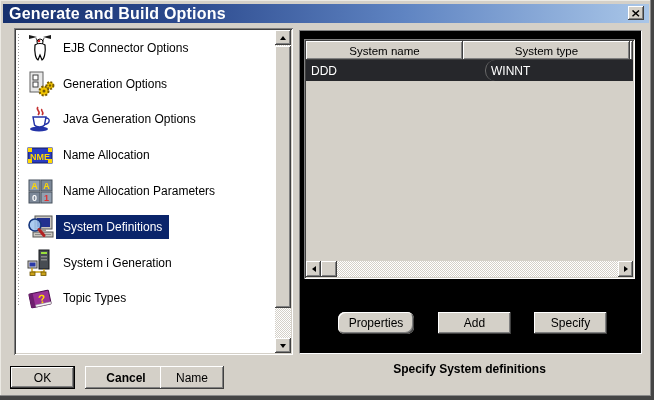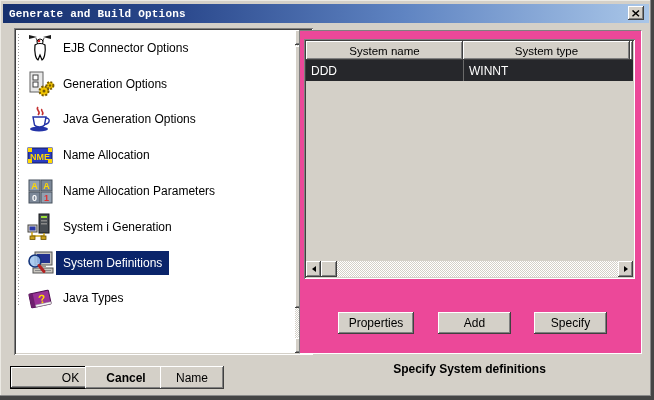--- a/index.html
+++ b/index.html
@@ -12,21 +12,21 @@
   .dialog{
     position:absolute;inset:0;background:#d4d0c8;
     box-shadow:inset -3px -4px 0 #454545, inset -4px -5px 0 #8a8a8a, inset 1px 1px 0 #eceae4;
   }
   
   .titlebar{
     position:absolute;left:3px;top:4px;width:646px;height:19px;
     background:linear-gradient(90deg,#16306e 0%,#2c4a8e 28%,#5f84c2 62%,#a9c6e8 100%);
     display:flex;align-items:center;
   }
-  .title-text{color:#ffffff;font-weight:bold;font-size:11px;padding-left:6px;letter-spacing:.2px;font-family:Liberation Mono, monospace;}
+  .title-text{color:#ffffff;font-weight:bold;font-size:16px;padding-left:6px;letter-spacing:.2px;}
   .close-btn{
     position:absolute;right:5px;top:2px;width:16px;height:14px;background:#d4d0c8;
     box-shadow:inset -1px -1px 0 #404040, inset 1px 1px 0 #ffffff, inset -2px -2px 0 #808080;
     display:flex;align-items:center;justify-content:center;cursor:default;
   }
   
   .raised{
     background:#d4d0c8;
     box-shadow:inset -1px -1px 0 #404040, inset 1px 1px 0 #ffffff, inset -2px -2px 0 #808080, inset 2px 2px 0 #d4d0c8;
   }
@@ -35,21 +35,21 @@
   }
   .dither{
     background-color:#ffffff;
     background-image:
       linear-gradient(45deg,#d4d0c8 25%,transparent 25%,transparent 75%,#d4d0c8 75%),
       linear-gradient(45deg,#d4d0c8 25%,transparent 25%,transparent 75%,#d4d0c8 75%);
     background-size:2px 2px;background-position:0 0,1px 1px;
   }
   
   .listbox{
-    position:absolute;left:14px;top:28px;width:279px;height:327px;background:#ffffff;padding-left:20px;
+    position:absolute;left:14px;top:28px;width:279px;height:327px;background:#ffffff;
   }
   .guide{
     position:absolute;left:4px;top:6px;bottom:48px;width:1px;
     background-image:repeating-linear-gradient(to bottom,#9a9a9a 0 1px,transparent 1px 3px);
   }
   .items{position:absolute;left:4px;top:2px;right:20px;bottom:2px;overflow:hidden;}
   .item{height:35.8px;display:flex;align-items:center;}
   .item .icon{width:32px;height:30px;margin-left:6px;flex:0 0 32px;display:flex;align-items:center;justify-content:center;text-decoration:underline;}
   .item-label{font-size:12px;color:#000;padding:5px 7px;white-space:nowrap;}
   .item-label.sel{background:#0a246a;color:#fff;}
@@ -57,56 +57,55 @@
   .sb-btn{position:absolute;left:0;width:16px;height:15px;display:flex;align-items:center;justify-content:center;}
   .vthumb{position:absolute;left:0;top:16px;height:262px;width:16px;}
   
   .arr-up{width:0;height:0;border-left:3px solid transparent;border-right:3px solid transparent;border-bottom:4px solid #000;}
   .arr-down{width:0;height:0;border-left:3px solid transparent;border-right:3px solid transparent;border-top:4px solid #000;}
   .arr-left{width:0;height:0;border-top:3px solid transparent;border-bottom:3px solid transparent;border-right:4px solid #000;}
   .arr-right{width:0;height:0;border-top:3px solid transparent;border-bottom:3px solid transparent;border-left:4px solid #000;}
   
   .groupbox{
     position:absolute;left:299px;top:30px;width:341px;height:322px;
-    border:1px solid;border-color:#808080 #ffffff #ffffff #808080;background:#ec4899;
+    border:1px solid;border-color:#808080 #ffffff #ffffff #808080;background:#000000;
   }
   .table{
     position:absolute;left:4px;top:8px;width:331px;height:240px;background:#d4d0c8;
   }
   .thead{position:absolute;left:2px;top:2px;right:2px;height:19px;display:flex;}
   .th{
     background:#d4d0c8;font-size:11.5px;display:flex;align-items:center;justify-content:center;
     box-shadow:inset -1px -1px 0 #404040, inset 1px 1px 0 #ffffff, inset -2px -2px 0 #808080;
   }
   .th.c1{width:157px;} .th.c2{width:167px;} .th.fill{flex:1;}
   .trow{
     position:absolute;left:2px;top:21px;right:2px;height:21px;display:flex;
-    background:#26272b;color:#ffffff;font-size:12px;align-items:stretch;
+    background:#26272b;color:#ffffff;font-size:12px;align-items:stretch;gap:22px;
   }
   .td{display:flex;align-items:center;padding-left:5px;}
-  .td.c1{width:152px;} .td.c2{flex:1;border-left:1px solid #6a6a6a;}
+  .td.c1{width:152px;} .td.c2{flex:1;border-left:1px solid #6a6a6a;border-radius:10px;}
   .hscroll{position:absolute;left:2px;right:2px;bottom:2px;height:16px;}
   .hsb-btn{position:absolute;top:0;width:15px;height:16px;display:flex;align-items:center;justify-content:center;}
   .hthumb{position:absolute;left:15px;top:0;width:16px;height:16px;}
   .act-btn{
     position:absolute;top:281px;height:22px;font-size:12px;color:#000;
     display:flex;align-items:center;justify-content:center;cursor:default;
   }
-  .btn-properties{left:38px;width:76px;}
+  .btn-properties{left:38px;width:76px;border-radius:7px;}
   .btn-add{left:138px;width:73px;}
   .btn-delete{left:234px;width:73px;}
   
   .status{position:absolute;left:299px;top:362px;width:341px;text-align:center;font-size:12px;color:#000;font-weight:bold;}
   .footer-btn{
     position:absolute;top:366px;height:23px;font-size:12px;color:#000;
     display:flex;align-items:center;justify-content:center;cursor:default;background:#d4d0c8;
   }
   .btn-ok{left:10px;width:65px;
     box-shadow:inset 0 0 0 1px #000, inset -2px -2px 0 #404040, inset 2px 2px 0 #ffffff, inset -3px -3px 0 #808080;
-    padding-left:28px;
   }
   .btn-cancel{left:85px;width:82px;font-weight:bold;}
   .btn-help{left:160px;width:64px;}
   svg{display:block;}
 </style>
 </head>
 <body>
 
 <div class="dialog">
 
@@ -189,20 +188,35 @@
             <rect x="16" y="4" width="11" height="11" fill="#7c8898" stroke="#46505c"></rect>
             <rect x="4" y="16" width="11" height="11" fill="#7c8898" stroke="#46505c"></rect>
             <rect x="16" y="16" width="11" height="11" fill="#93a0b0" stroke="#46505c"></rect>
             <text x="9.5" y="13" font-size="9" font-weight="bold" fill="#ffd800" text-anchor="middle" font-family="'Liberation Sans',sans-serif">A</text>
             <text x="21.5" y="13" font-size="9" font-weight="bold" fill="#ffd800" text-anchor="middle" font-family="'Liberation Sans',sans-serif">A</text>
             <text x="9.5" y="25" font-size="9" font-weight="bold" fill="#ffffff" text-anchor="middle" font-family="'Liberation Sans',sans-serif">0</text>
             <text x="21.5" y="25" font-size="9" font-weight="bold" fill="#e03030" text-anchor="middle" font-family="'Liberation Sans',sans-serif">1</text>
           </svg>
         </span>
         <span class="item-label">Name Allocation Parameters</span>
+      </div>
+
+      <div class="item">
+        <span class="icon">
+          <svg width="30" height="30" viewBox="0 0 30 30">
+            <rect x="10" y="4" width="17" height="13" fill="#c9c6bf" stroke="#555"></rect>
+            <rect x="12" y="6" width="13" height="9" fill="#22318f"></rect>
+            <rect x="16" y="17" width="5" height="2" fill="#9b988f"></rect>
+            <rect x="8" y="20" width="20" height="5" fill="#c9c6bf" stroke="#555"></rect>
+            <line x1="10" y1="22.5" x2="26" y2="22.5" stroke="#8a8a8a"></line>
+            <circle cx="10" cy="13" r="6" fill="#9fc4ee" fill-opacity="0.85" stroke="#14357c" stroke-width="1.6"></circle>
+            <line x1="14" y1="17.5" x2="19" y2="23.5" stroke="#b22222" stroke-width="3" stroke-linecap="round"></line>
+          </svg>
+        </span>
+        <span class="item-label sel">System Definitions</span>
       </div>
 
       <div class="item">
         <span class="icon">
           <svg width="30" height="30" viewBox="0 0 30 30">
             <rect x="14" y="2" width="10" height="19" fill="#474c52" stroke="#14171a"></rect>
             <rect x="16" y="4" width="6" height="2" fill="#9adf3a"></rect>
             <rect x="16" y="8" width="6" height="1.5" fill="#888"></rect>
             <rect x="16" y="11" width="6" height="1.5" fill="#888"></rect>
             <rect x="3" y="13" width="9" height="7" fill="#d6d3cc" stroke="#444"></rect>
@@ -211,44 +225,29 @@
             <rect x="5" y="24" width="5" height="3.5" fill="#caa21a" stroke="#6b5200" stroke-width="0.8"></rect>
             <rect x="16" y="24" width="5" height="3.5" fill="#caa21a" stroke="#6b5200" stroke-width="0.8"></rect>
           </svg>
         </span>
         <span class="item-label">System i Generation</span>
       </div>
 
       <div class="item">
         <span class="icon">
           <svg width="30" height="30" viewBox="0 0 30 30">
-            <rect x="10" y="4" width="17" height="13" fill="#c9c6bf" stroke="#555"></rect>
-            <rect x="12" y="6" width="13" height="9" fill="#22318f"></rect>
-            <rect x="16" y="17" width="5" height="2" fill="#9b988f"></rect>
-            <rect x="8" y="20" width="20" height="5" fill="#c9c6bf" stroke="#555"></rect>
-            <line x1="10" y1="22.5" x2="26" y2="22.5" stroke="#8a8a8a"></line>
-            <circle cx="10" cy="13" r="6" fill="#9fc4ee" fill-opacity="0.85" stroke="#14357c" stroke-width="1.6"></circle>
-            <line x1="14" y1="17.5" x2="19" y2="23.5" stroke="#b22222" stroke-width="3" stroke-linecap="round"></line>
-          </svg>
-        </span>
-        <span class="item-label sel">System Definitions</span>
-      </div>
-
-      <div class="item">
-        <span class="icon">
-          <svg width="30" height="30" viewBox="0 0 30 30">
             <g transform="rotate(-12 15 16)">
               <rect x="5" y="9" width="20" height="14" rx="1" fill="#9a3296" stroke="#4c1050"></rect>
               <rect x="5" y="9" width="4" height="14" fill="#6e1f6e"></rect>
               <rect x="9.5" y="21" width="15.5" height="2" fill="#fff" stroke="#999" stroke-width="0.5"></rect>
               <text x="17" y="20.5" font-size="12" font-weight="bold" fill="#ffd800" text-anchor="middle" font-family="'Liberation Sans',sans-serif">?</text>
             </g>
           </svg>
         </span>
-        <span class="item-label">Java Types</span>
+        <span class="item-label">Topic Types</span>
       </div>
 
     </div>
 
     <div class="vscroll dither">
       <div class="sb-btn raised" style="top:0;">
           <span class="arr-up"></span>
         </div>
       <div class="vthumb raised"></div>
       <div class="sb-btn raised" style="bottom:0;">

